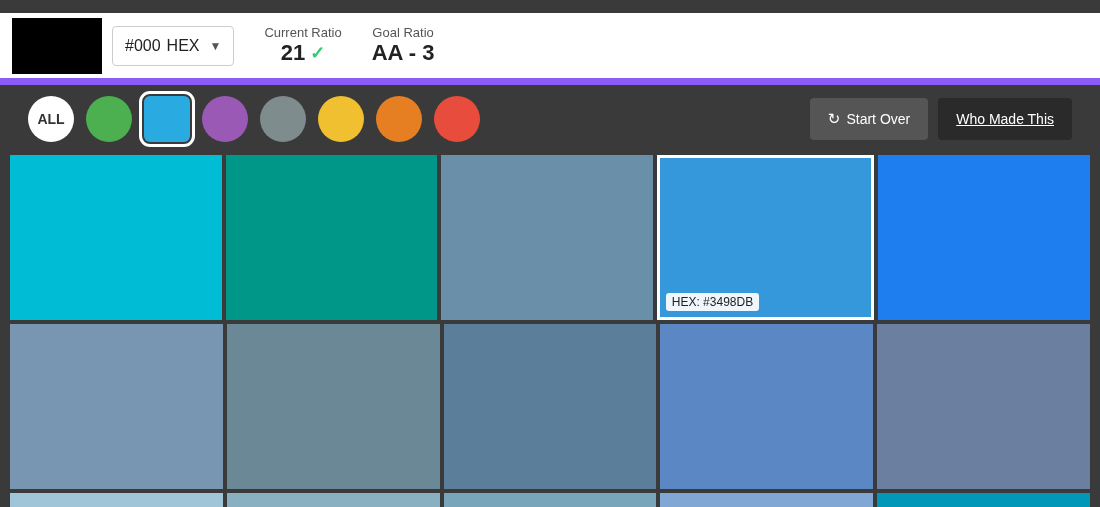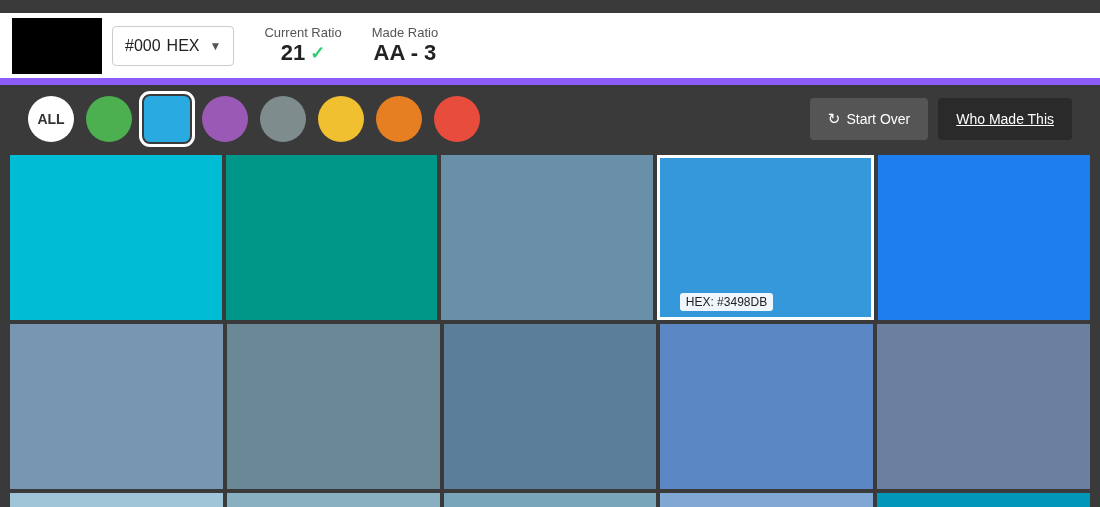--- a/index.html
+++ b/index.html
@@ -181,21 +181,21 @@
     }
 
     .color-cell.highlighted {
       border: 3px solid #ffffff;
       z-index: 2;
     }
 
     .color-cell .hex-label {
       position: absolute;
       bottom: 6px;
-      left: 20px;
+      left: 6px;
       background: rgba(255,255,255,0.92);
       color: #222;
       font-size: 12px;
       padding: 2px 6px;
       border-radius: 3px;
       display: none;
     }
 
     .color-cell.highlighted .hex-label {
       display: block;
@@ -220,21 +220,21 @@
 
   <div id="ratio-section">
     <div class="ratio-block">
       <span class="ratio-label">Current Ratio</span>
       <span class="ratio-value">
         <span>21</span>
         <span class="ratio-check">✓</span>
       </span>
     </div>
     <div class="ratio-block">
-      <span class="ratio-label">Made Ratio</span>
+      <span class="ratio-label">Goal Ratio</span>
       <span class="ratio-value">AA - 3</span>
     </div>
   </div>
 </div>
 
 <div id="filter-bar">
   <button class="filter-btn-all">ALL</button>
 
   <button class="color-circle" style="background:#4caf50;"></button>
   <button class="color-circle selected" style="background:#29abe2; border-radius:6px; outline: 3px solid #fff; outline-offset:2px;"></button>

